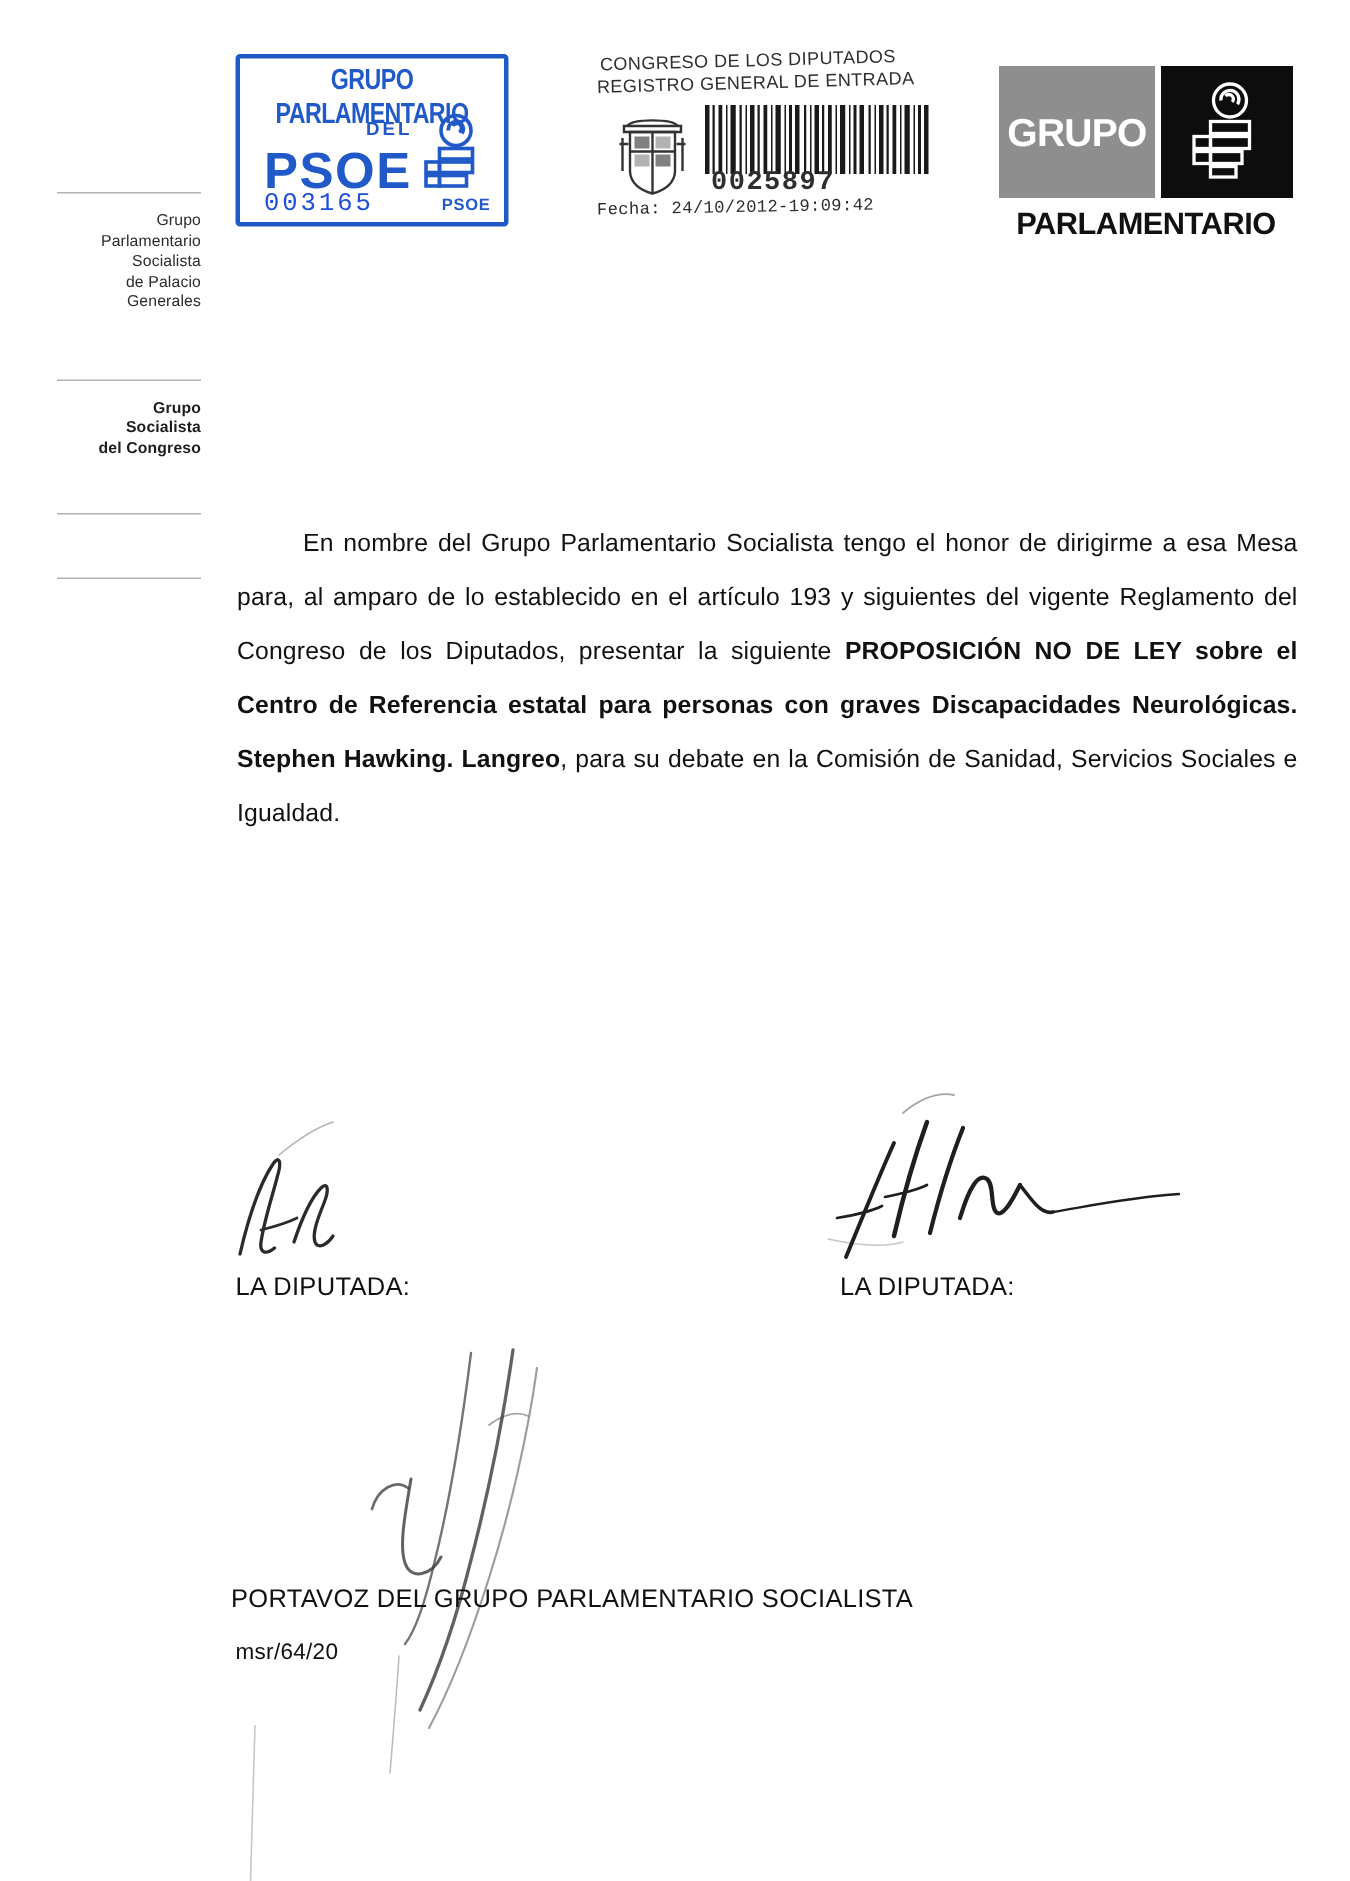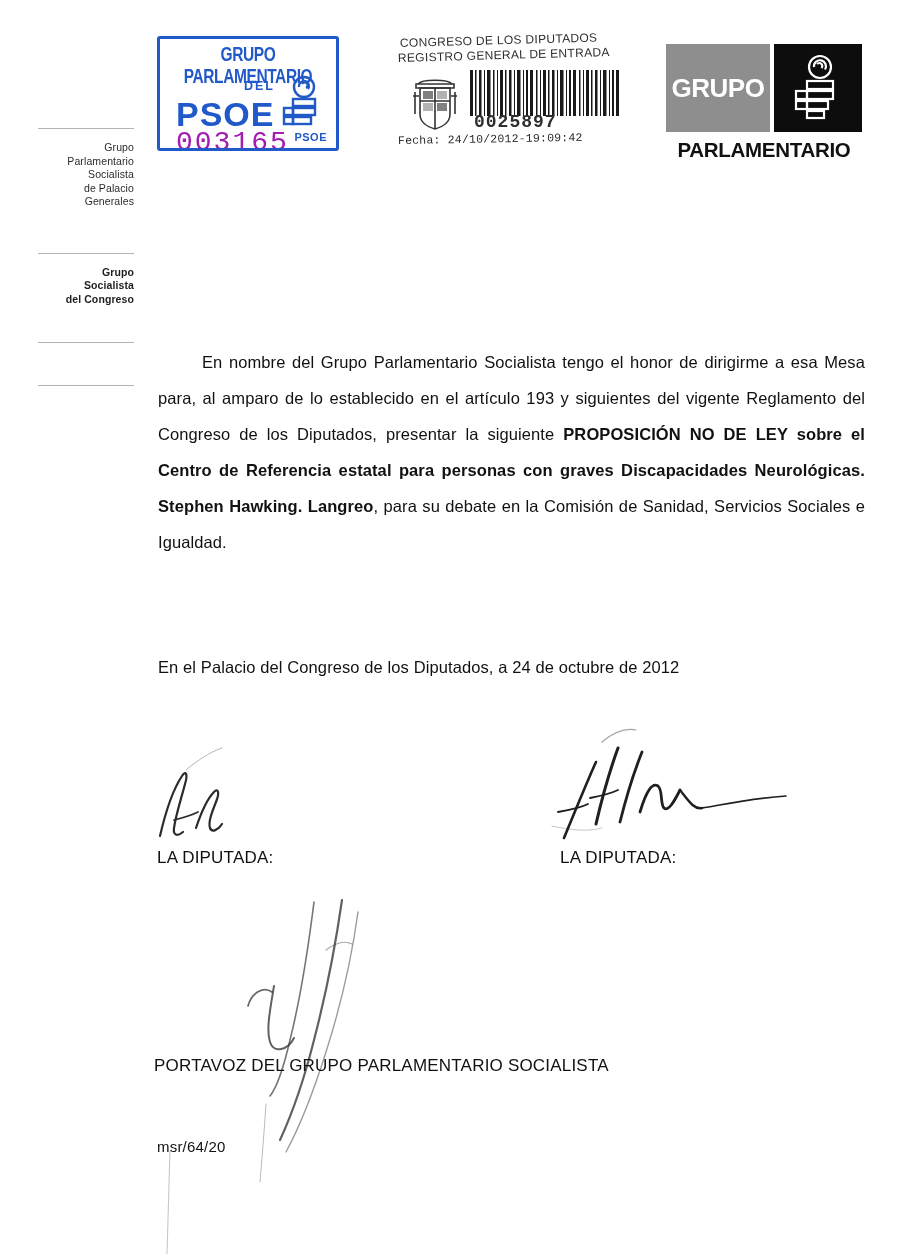--- a/index.html
+++ b/index.html
@@ -86,23 +86,23 @@
     position: absolute;
     left: 16px; top: 56px;
     font-size: 34px;
     font-weight: bold;
     letter-spacing: 1px;
     line-height: 38px;
   }
   #psoe-stamp .st-num {
     position: absolute;
     left: 16px; top: 88px;
-    font-size: 28px;
+    font-size: 17px;
     letter-spacing: 2px;
-    color: #a21caf;
+    color: #1d4ed8;
     font-family: "Liberation Mono", monospace;
   }
   #psoe-stamp .st-logo {
     position: absolute;
     right: 8px; top: 36px;
     width: 48px; height: 56px;
   }
   #psoe-stamp .st-logo-label {
     position: absolute;
     right: 9px; top: 92px;
@@ -245,21 +245,20 @@
     position: absolute;
     left: 154px; top: 1056px;
     font-size: 17px;
     letter-spacing: 0.2px;
   }
   #ref-code {
     position: absolute;
     left: 157px; top: 1093px;
     font-size: 15px;
     letter-spacing: 0.2px;
-    margin-top: 45px;
   }
 
   .ink { position: absolute; pointer-events: none; }
 </style>
 </head>
 <body>
 
 <div id="page">
 
   <div id="sidebar">
@@ -392,21 +391,20 @@
           </svg>
         </div>
       </div>
       <div class="gp-caption">PARLAMENTARIO</div>
     </div>
   </div>
 
 
   <div id="body-para"><span>En nombre del Grupo Parlamentario Socialista tengo el honor de dirigirme a esa Mesa para, al amparo de lo establecido en el artículo 193 y siguientes del vigente Reglamento del Congreso de los Diputados, presentar la siguiente </span><b>PROPOSICIÓN NO DE LEY sobre el Centro de Referencia estatal para personas con graves Discapacidades Neurológicas. Stephen Hawking. Langreo</b><span>, para su debate en la Comisión de Sanidad, Servicios Sociales e Igualdad.</span></div>
 
-  <div id="date-line">En el Palacio del Congreso de los Diputados, a 24 de octubre de 2012</div>
 
   <svg class="ink" style="left:152px; top:740px; width:200px; height:110px;" viewBox="0 0 200 110">
     <g fill="none" stroke="#2b2b2b" stroke-linecap="round">
       <path d="M8 96 C14 70, 22 48, 30 36 C34 30, 36 34, 33 44 C30 56, 24 74, 22 88 C21 95, 25 97, 31 92" stroke-width="2.2"></path>
       <path d="M22 80 C30 78, 38 76, 46 72" stroke-width="1.8"></path>
       <path d="M44 88 C50 70, 56 58, 62 52 C66 48, 68 52, 64 62 C60 72, 56 82, 58 88 C60 93, 66 90, 70 84" stroke-width="2.2"></path>
       <path d="M34 30 C46 20, 58 12, 70 8" stroke-width="1" opacity=".35"></path>
     </g>
   </svg>
 

